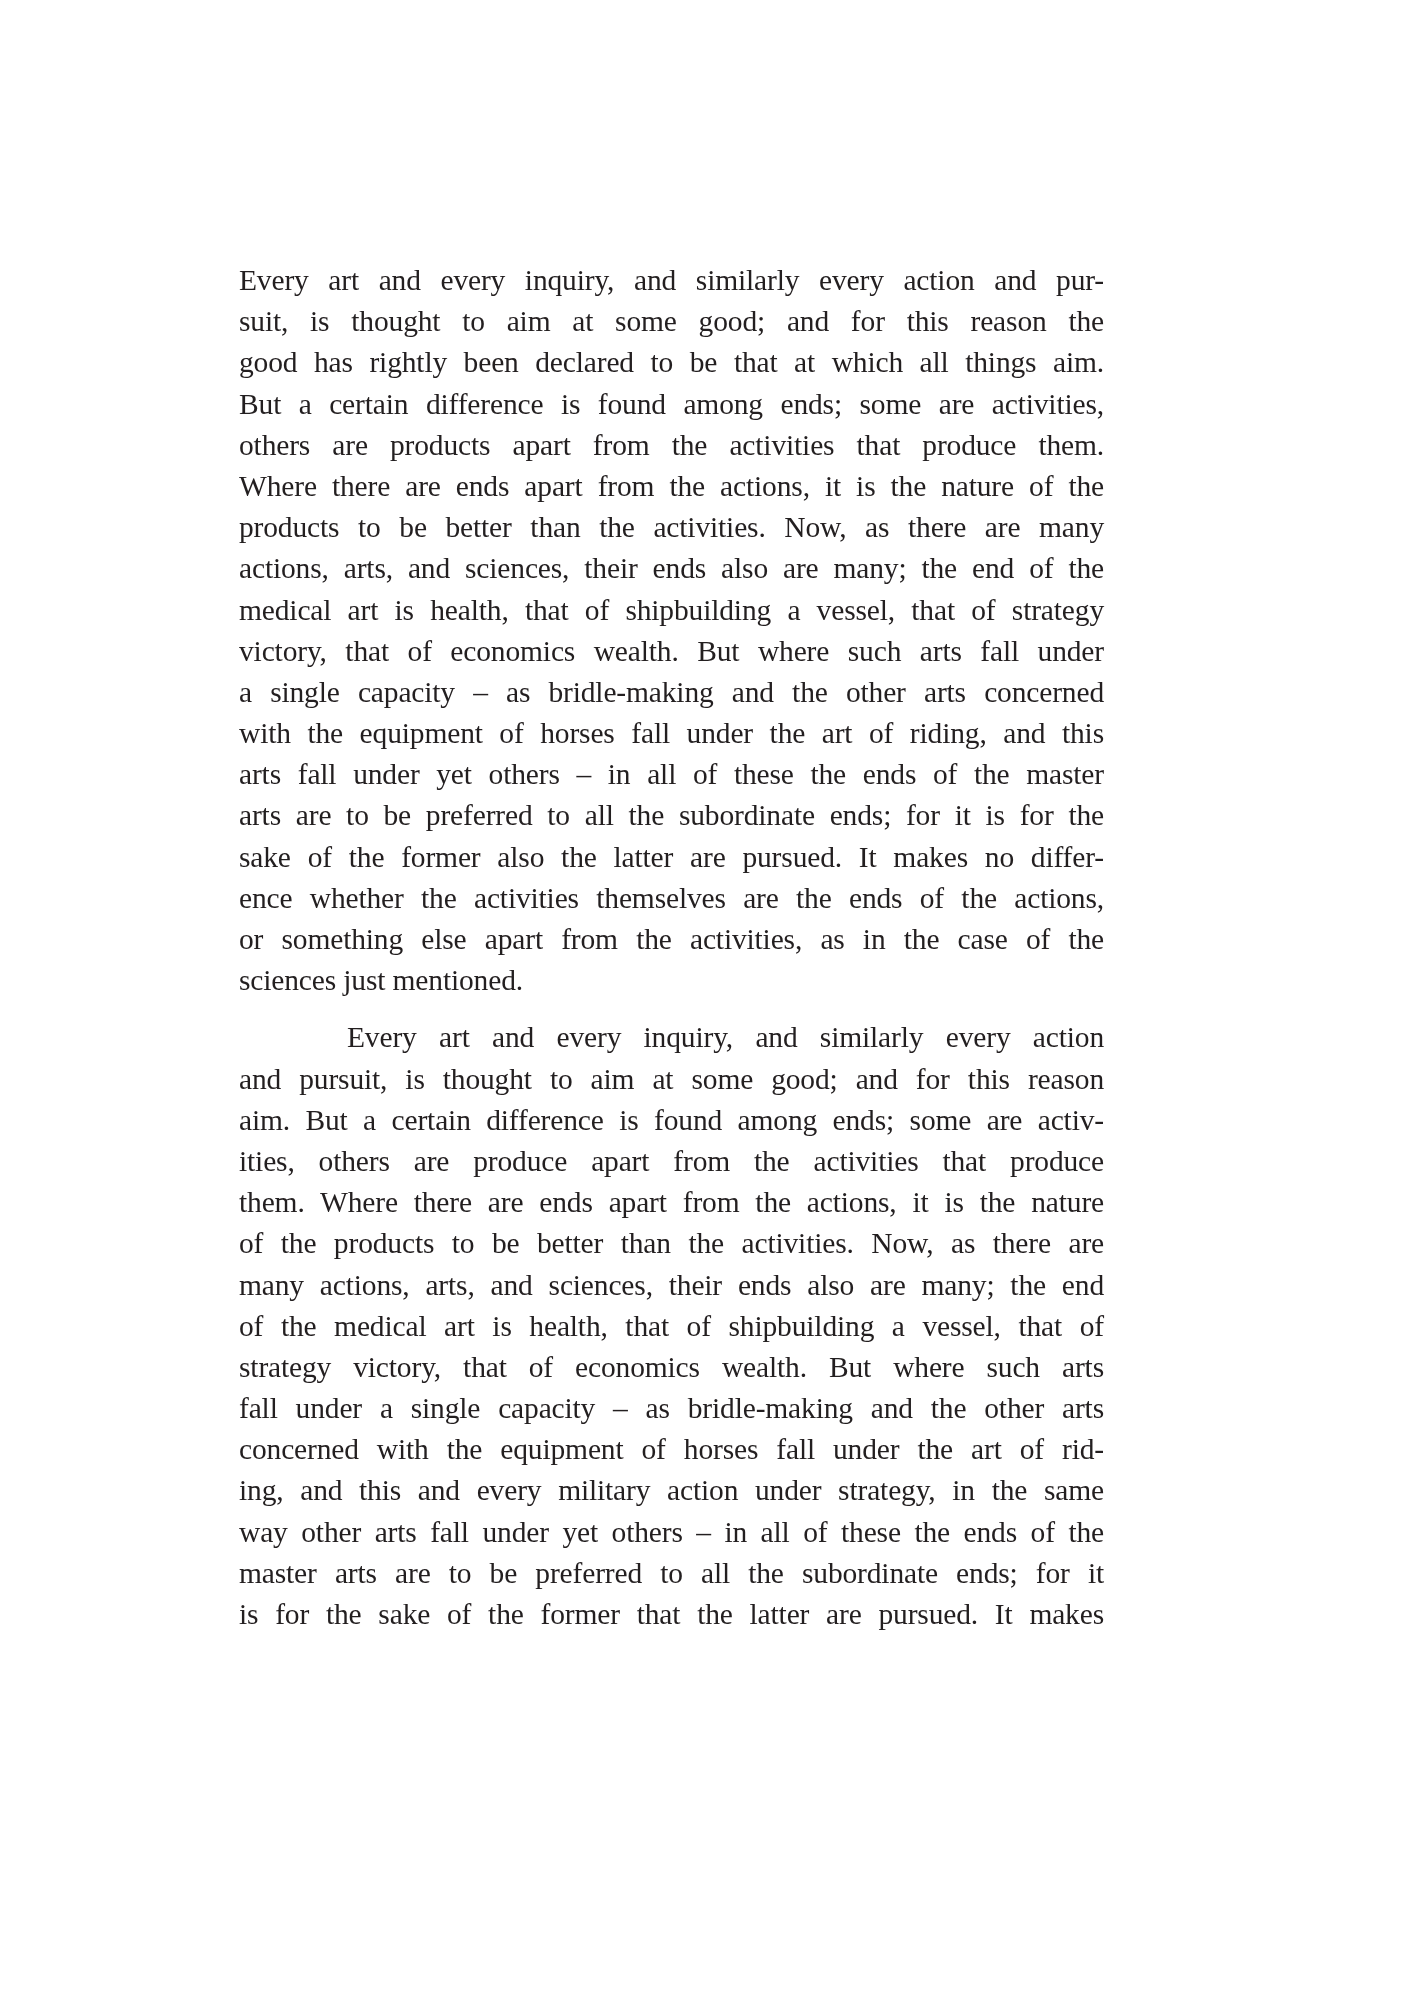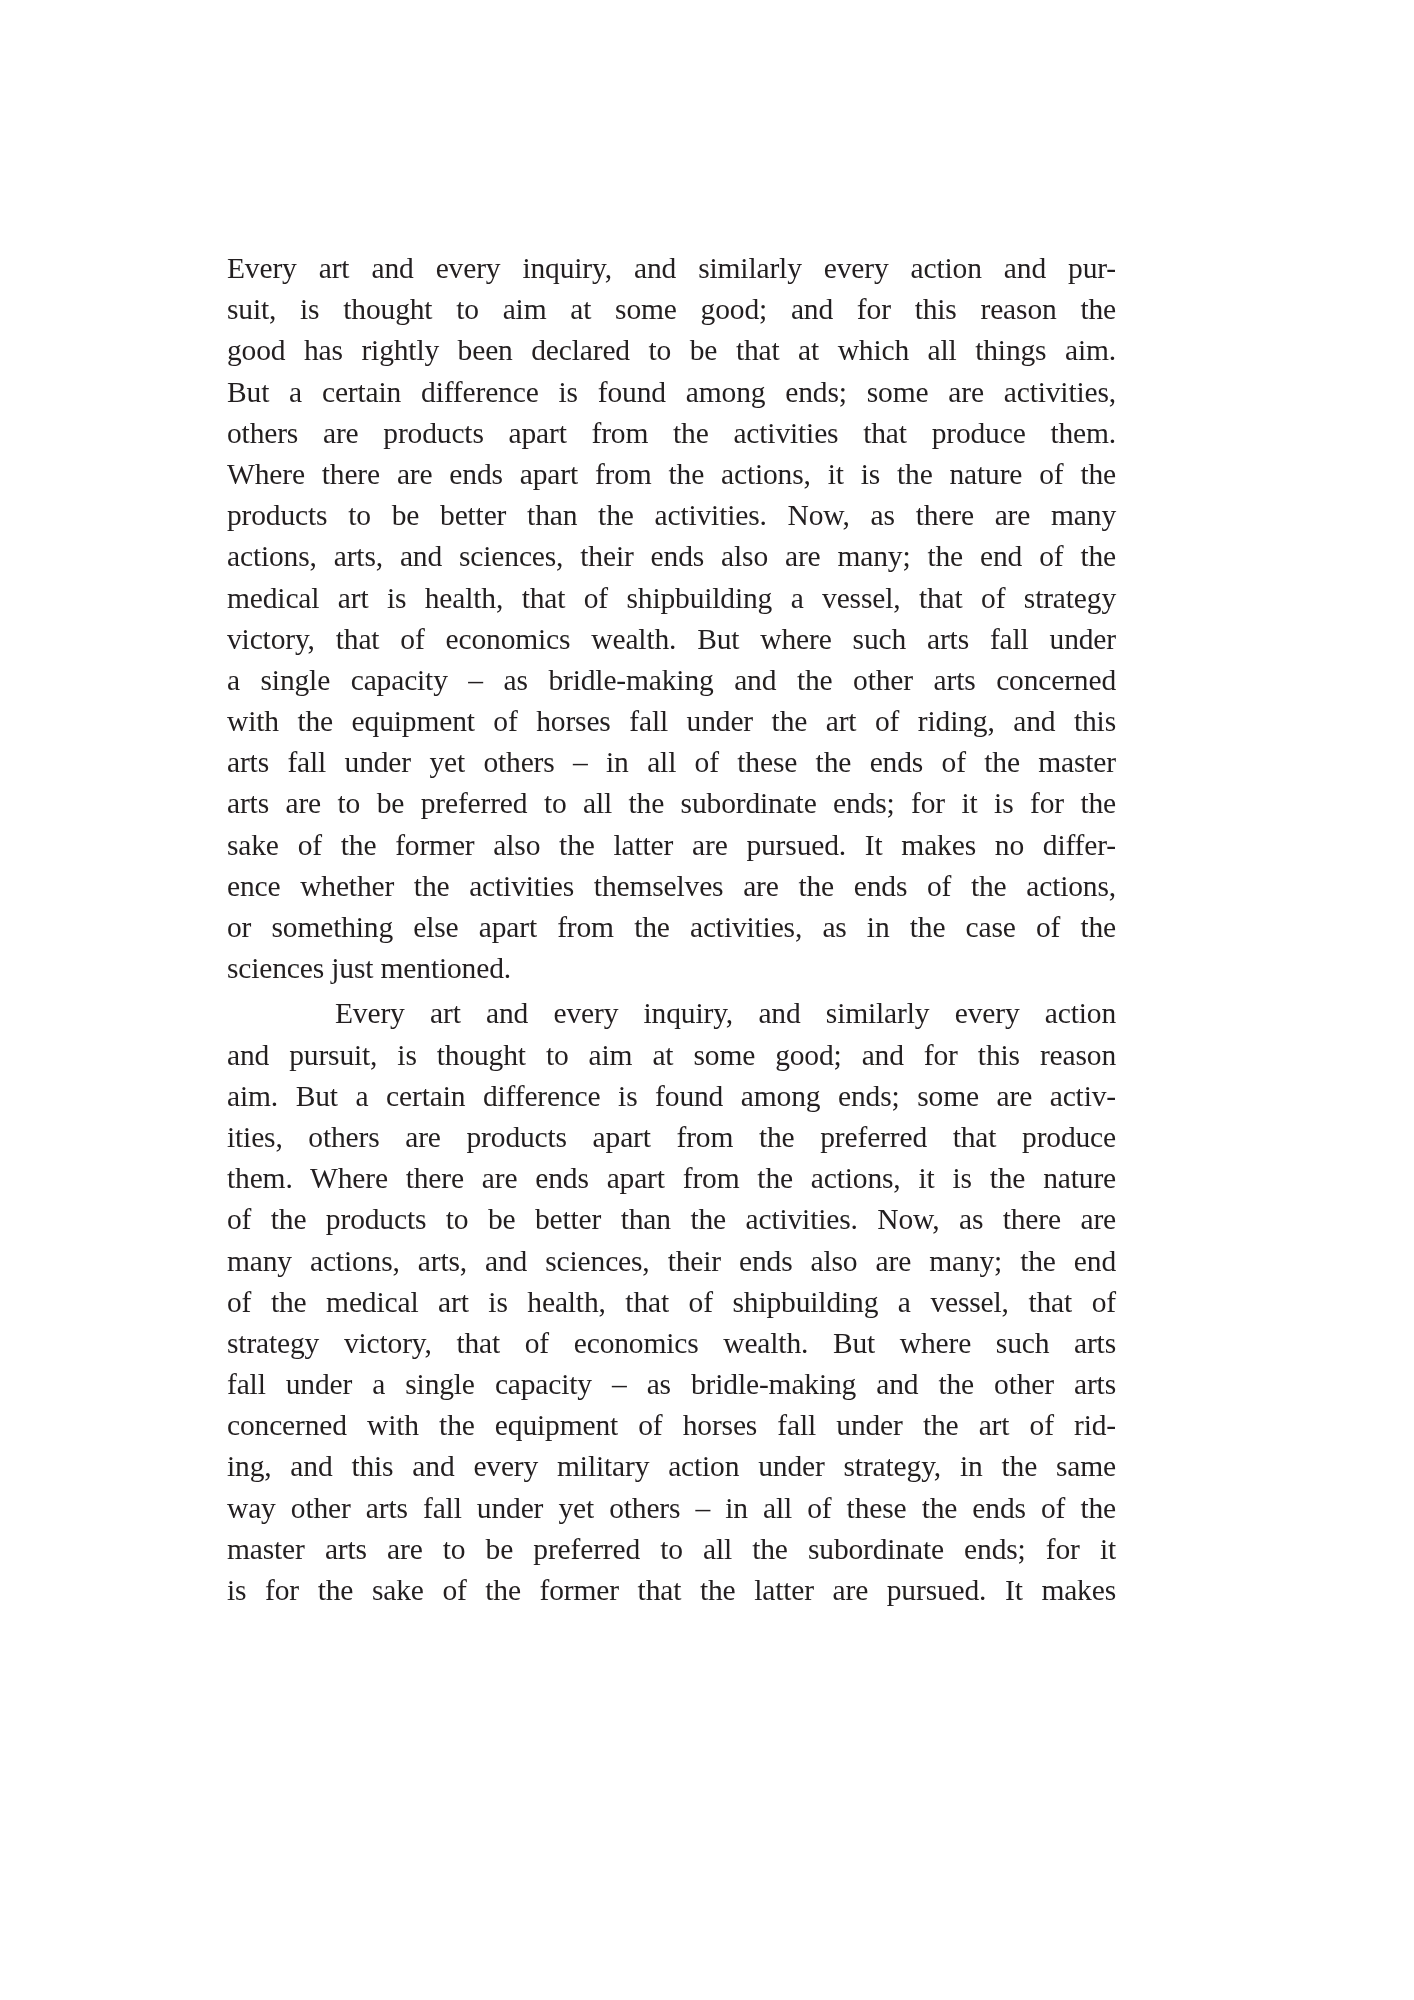--- a/index.html
+++ b/index.html
@@ -17,21 +17,21 @@
     display: block;
     height: 41.2px;
     line-height: 41.2px;
     white-space: nowrap;
     text-align: justify;
     text-align-last: justify;
     letter-spacing: -0.15px;
   }
   .line.last { text-align-last: left; text-align: right; }
   .line.indent { padding-left: 108px; }
-  .para { margin: 4px; }
+  .para { margin: 16px; }
 </style>
 </head>
 <body>
 
 <div class="page">
   <div class="para">
     <span class="line">Every art and every inquiry, and similarly every action and pur-</span>
     <span class="line">suit, is thought to aim at some good; and for this reason the</span>
     <span class="line">good has rightly been declared to be that at which all things aim.</span>
     <span class="line">But a certain difference is found among ends; some are activities,</span>
@@ -47,21 +47,21 @@
     <span class="line">arts are to be preferred to all the subordinate ends; for it is for the</span>
     <span class="line">sake of the former also the latter are pursued. It makes no differ-</span>
     <span class="line">ence whether the activities themselves are the ends of the actions,</span>
     <span class="line">or something else apart from the activities, as in the case of the</span>
     <span class="line last">sciences just mentioned.</span>
   </div>
   <div class="para">
     <span class="line indent">Every art and every inquiry, and similarly every action</span>
     <span class="line">and pursuit, is thought to aim at some good; and for this reason</span>
     <span class="line">aim. But a certain difference is found among ends; some are activ-</span>
-    <span class="line">ities, others are products apart from the preferred that produce</span>
+    <span class="line">ities, others are produce apart from the activities that produce</span>
     <span class="line">them. Where there are ends apart from the actions, it is the nature</span>
     <span class="line">of the products to be better than the activities. Now, as there are</span>
     <span class="line">many actions, arts, and sciences, their ends also are many; the end</span>
     <span class="line">of the medical art is health, that of shipbuilding a vessel, that of</span>
     <span class="line">strategy victory, that of economics wealth. But where such arts</span>
     <span class="line">fall under a single capacity – as bridle-making and the other arts</span>
     <span class="line">concerned with the equipment of horses fall under the art of rid-</span>
     <span class="line">ing, and this and every military action under strategy, in the same</span>
     <span class="line">way other arts fall under yet others – in all of these the ends of the</span>
     <span class="line">master arts are to be preferred to all the subordinate ends; for it</span>

